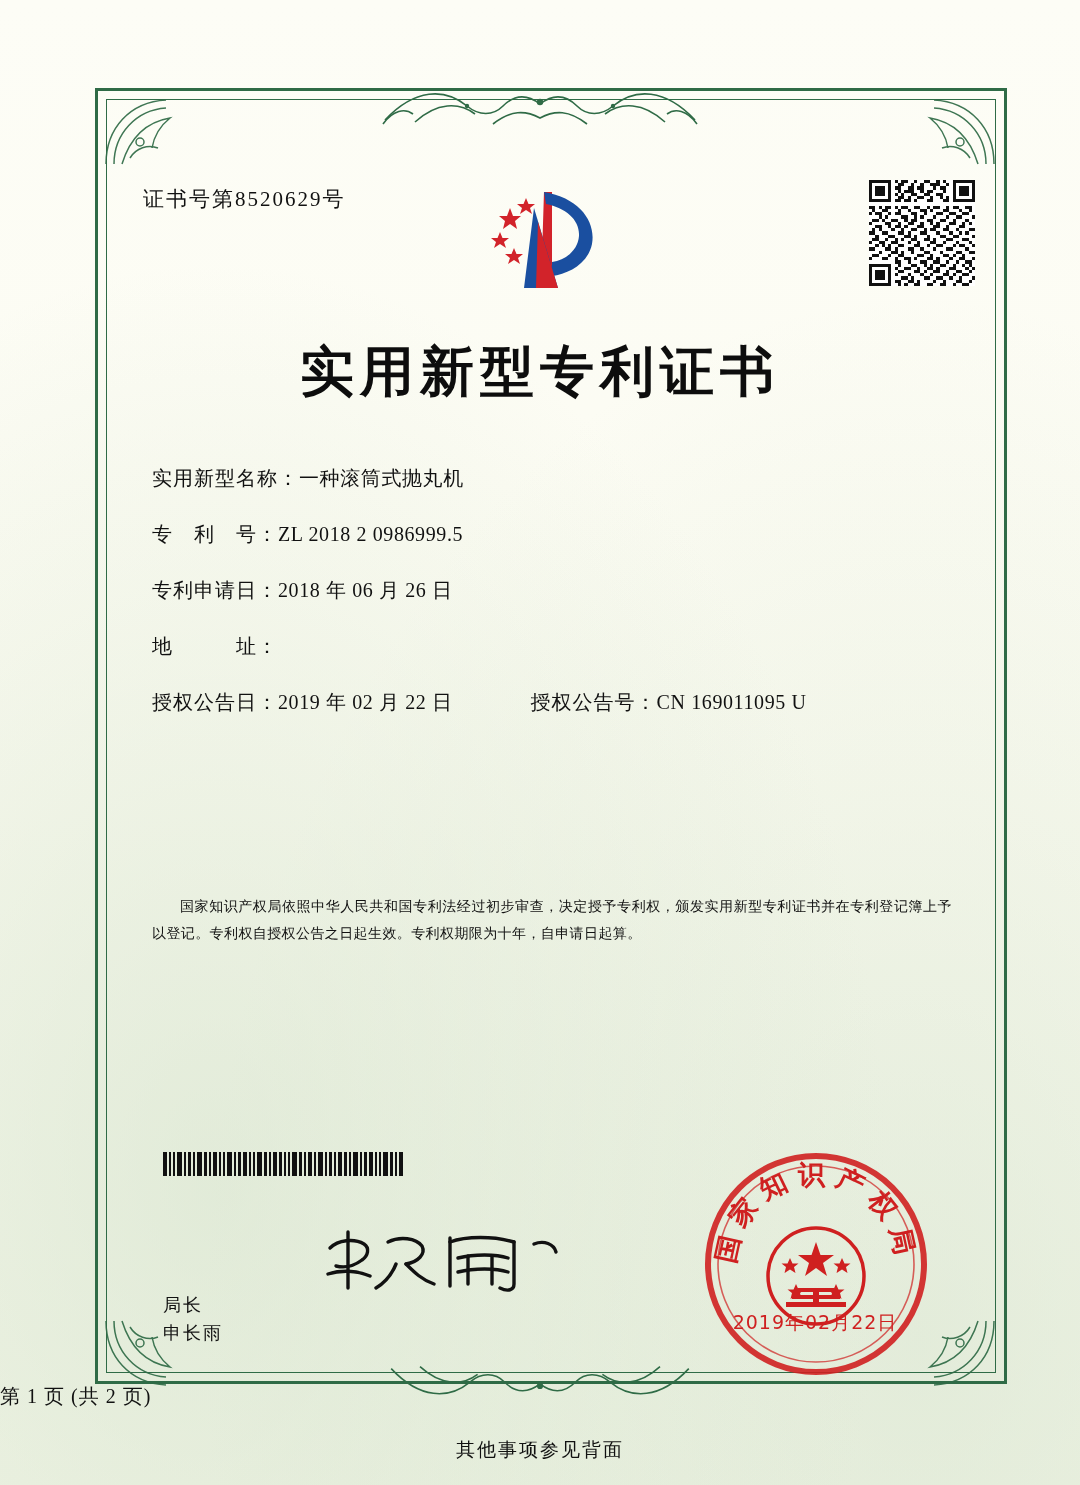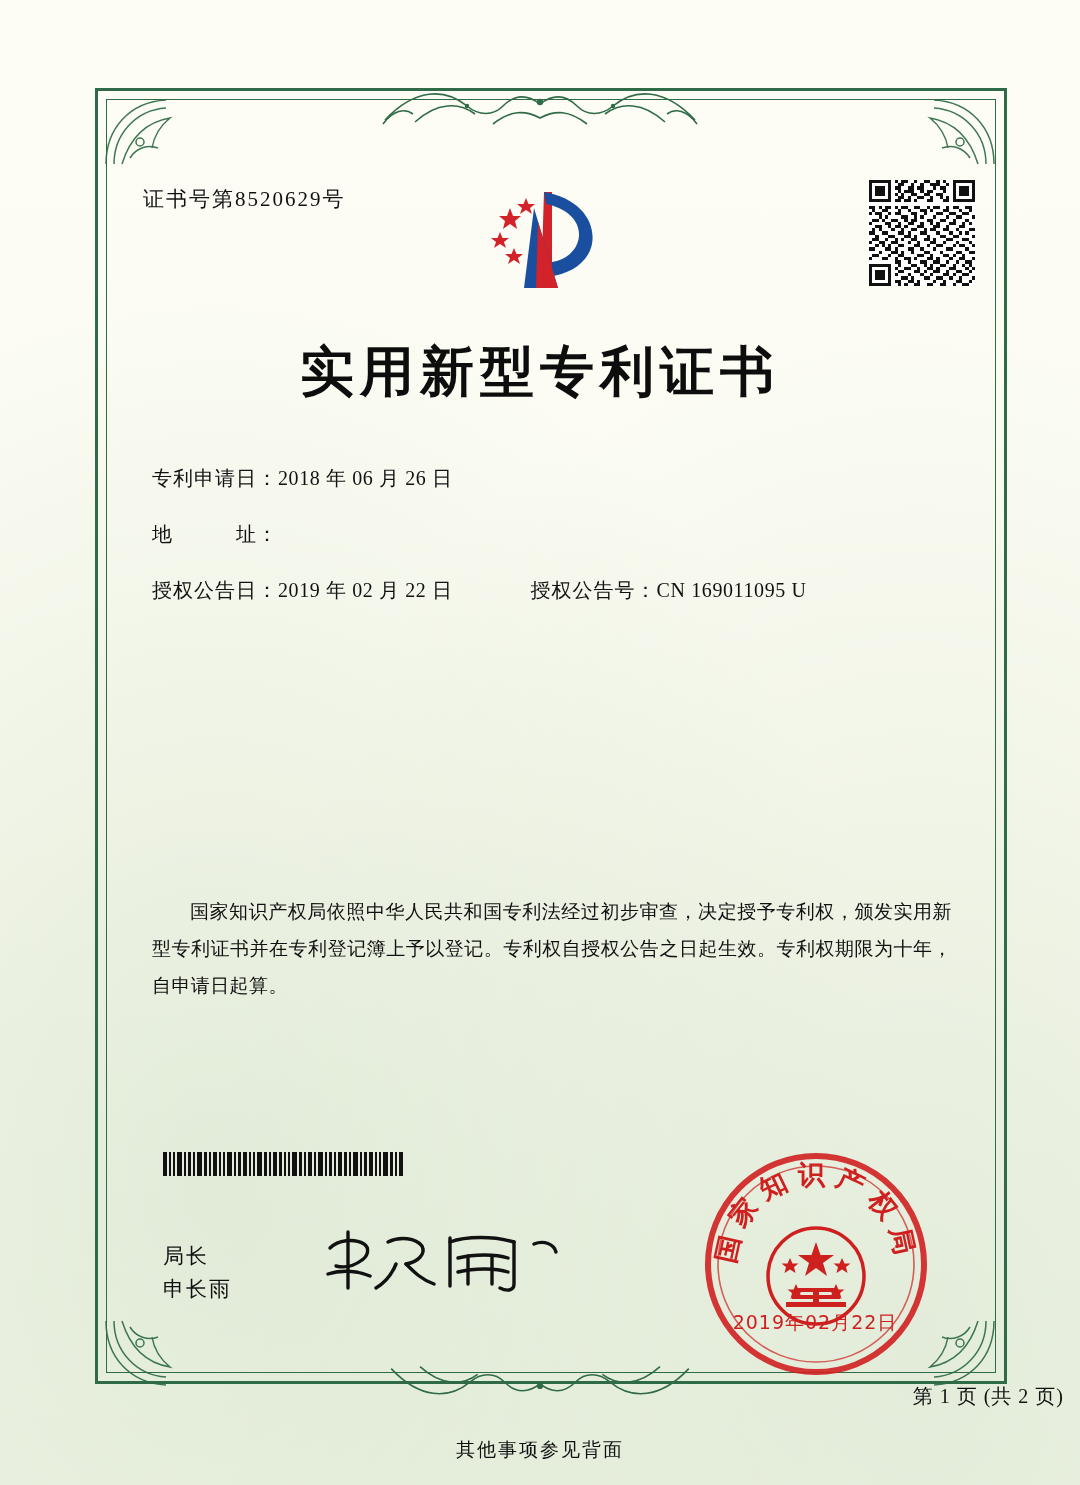--- a/index.html
+++ b/index.html
@@ -151,21 +151,21 @@
     display: inline-block;
     width: 78px;
   }
 
   
   .paragraphs {
     position: absolute;
     left: 152px;
     top: 893px;
     width: 800px;
-    font-size: 19px;
+    font-size: 14px;
     line-height: 1.95;
     color: #111;
     text-align: justify;
     letter-spacing: .4px;
   }
   .paragraphs p {
     margin: 0 0 4px 0;
     text-indent: 2em;
   }
 
@@ -183,22 +183,22 @@
     display: block;
     background: #111;
     height: 100%;
     margin-right: 2px;
   }
 
   
   .sig-block {
     position: absolute;
     left: 163px;
-    top: 1240px;
-    font-size: 21px;
+    top: 1292px;
+    font-size: 18px;
     line-height: 1.55;
     letter-spacing: 2px;
     color: #111;
   }
   .signature {
     position: absolute;
     left: 318px;
     top: 1222px;
     width: 250px;
     height: 80px;
@@ -226,21 +226,21 @@
     letter-spacing: 1px;
     font-family: "DejaVu Sans", "Liberation Sans", sans-serif;
   }
 
   
   .page-no {
     position: absolute;
     left: 0;
     right: 16px;
     top: 1383px;
-    text-align: right;
+    text-align: left;
     font-size: 20px;
     color: #111;
     letter-spacing: 1px;
   }
   .footnote {
     position: absolute;
     left: 0;
     right: 0;
     top: 1437px;
     text-align: center;
@@ -605,20 +605,28 @@
           <rect x="26" y="32" width="1" height="1"></rect>
           <rect x="29" y="32" width="2" height="1"></rect>
       </g>
     </svg>
   </div>
 
   <div class="title">实用新型专利证书</div>
 
   <div class="fields">
     <div class="field-row">
+      <span class="field-label">实用新型名称：</span>
+      <span class="field-value">一种滚筒式抛丸机</span>
+    </div>
+    <div class="field-row">
+      <span class="field-label">专　利　号：</span>
+      <span class="field-value">ZL 2018 2 0986999.5</span>
+    </div>
+    <div class="field-row">
       <span class="field-label">专利申请日：</span>
       <span class="field-value">2018 年 06 月 26 日</span>
     </div>
     <div class="field-row">
       <span class="field-label">地　　　址：</span>
     </div>
     <div class="field-row two-col">
       <span class="field-label">授权公告日：</span>
       <span class="field-value">2019 年 02 月 22 日</span>
       <span class="spacer"></span>

